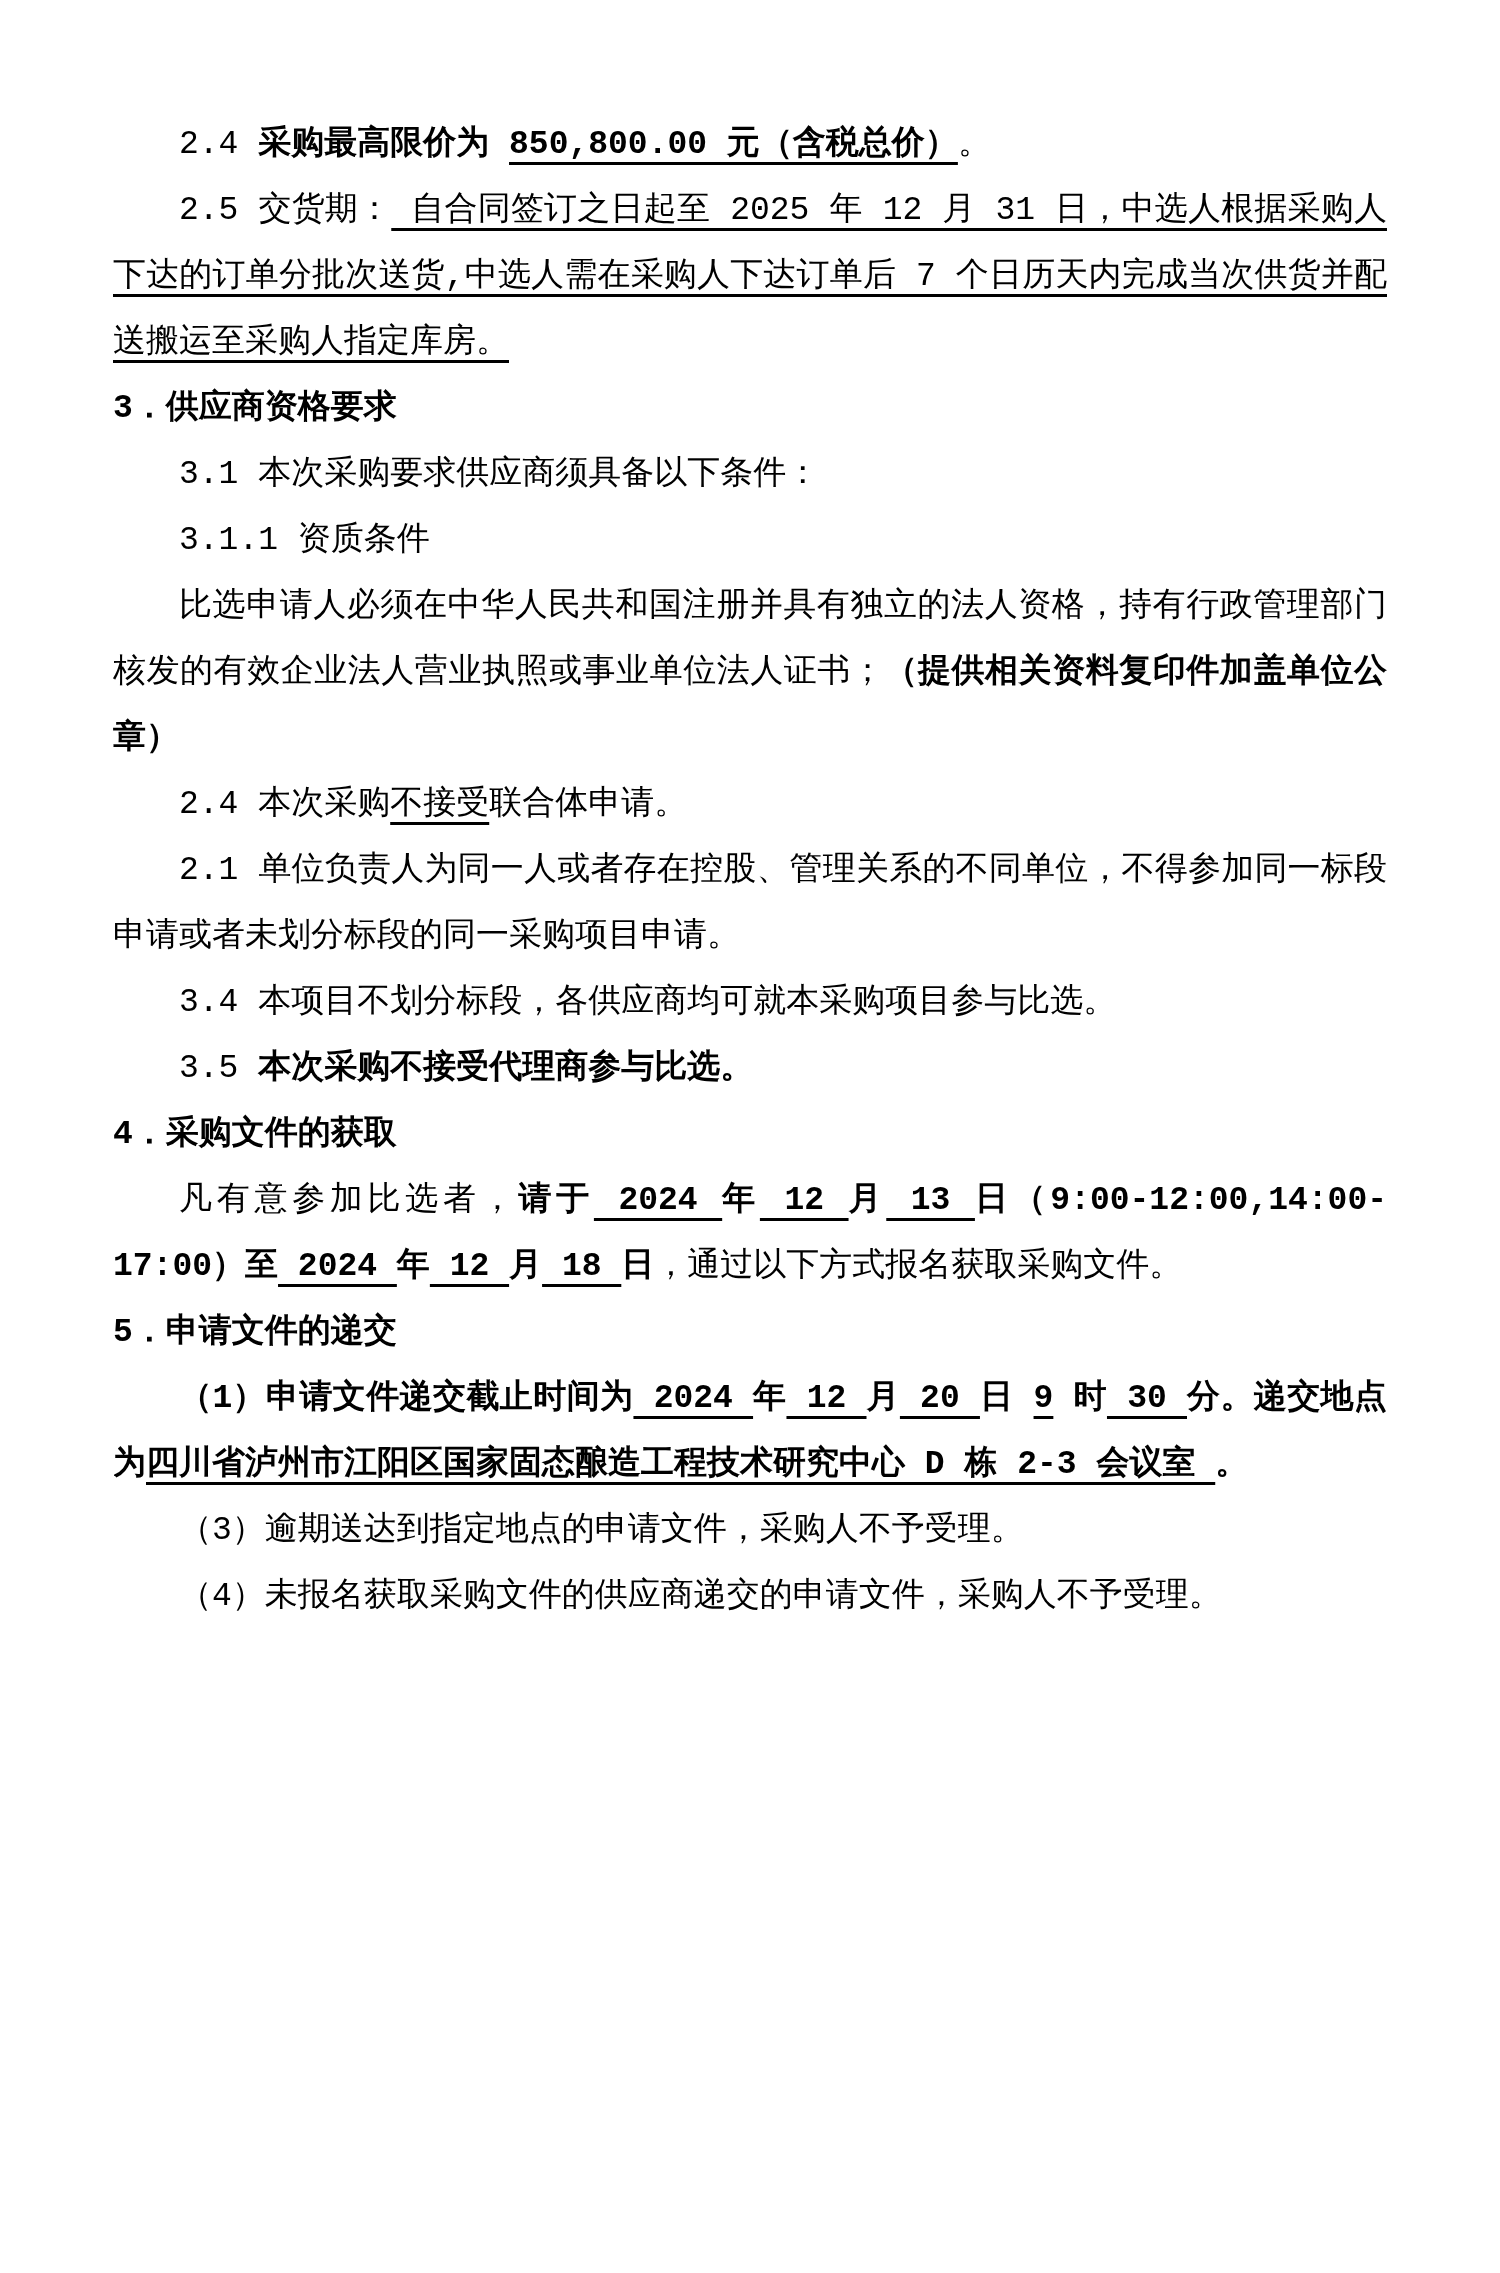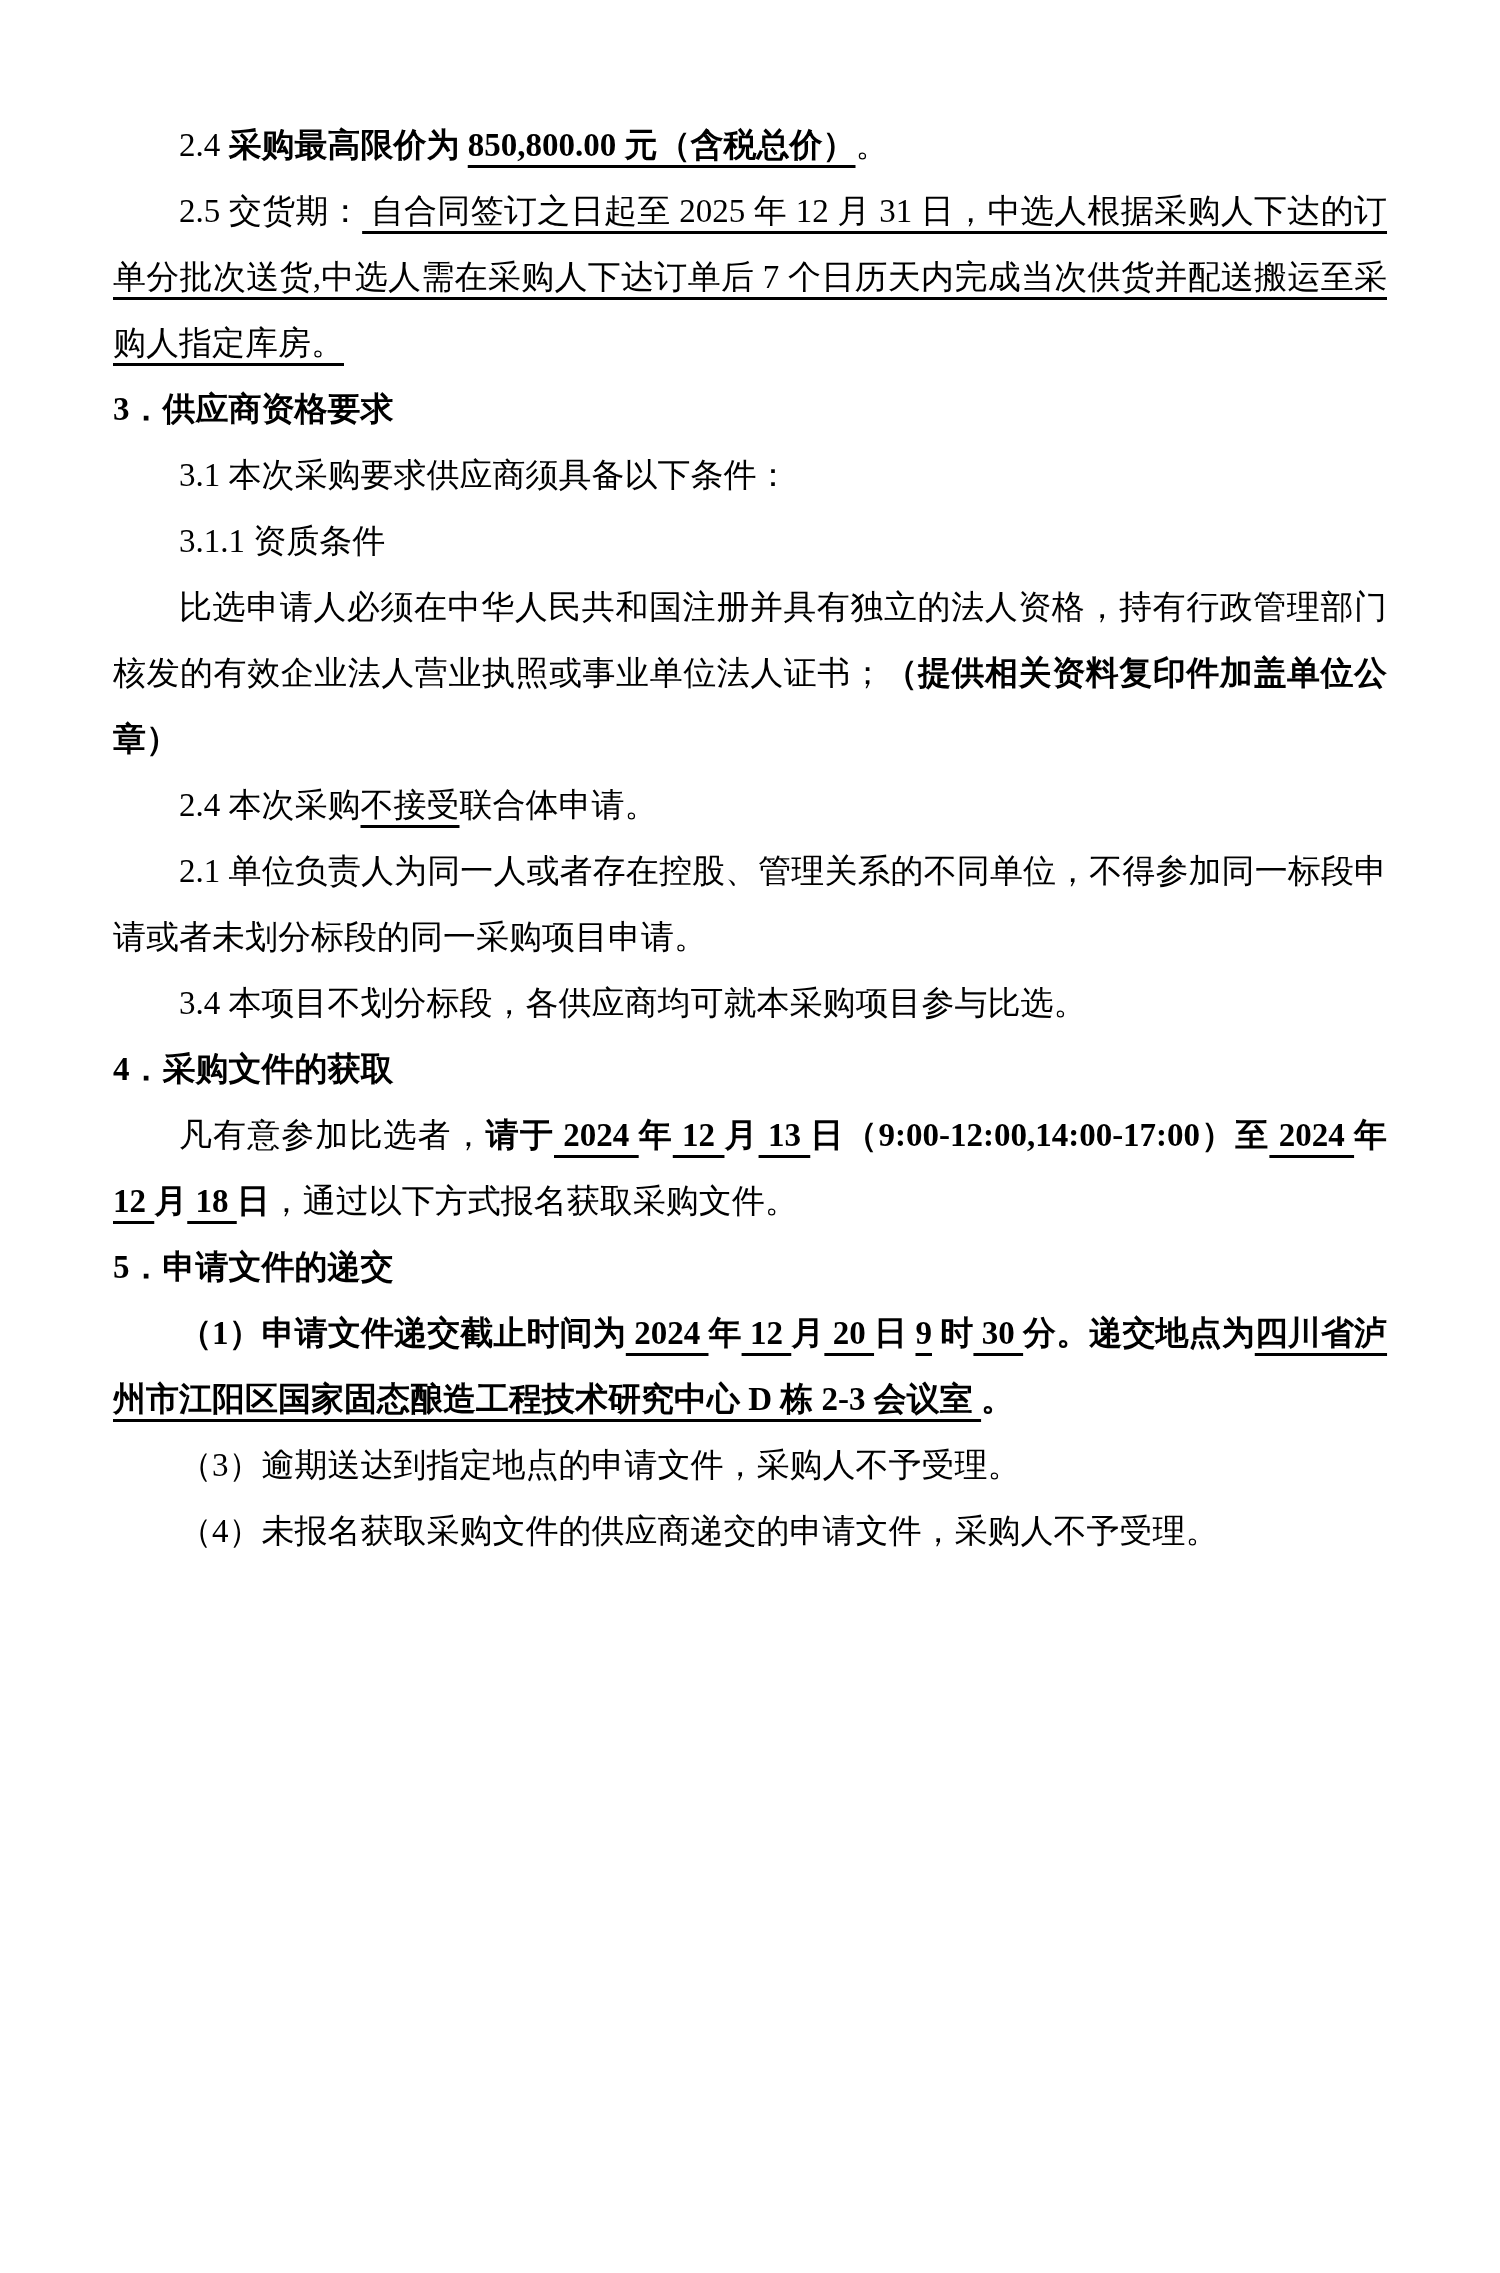--- a/index.html
+++ b/index.html
@@ -13,20 +13,21 @@
     font-family: "Liberation Serif", "DejaVu Serif", serif;
     color: #000000;
     overflow: hidden;
   }
   .page {
     box-sizing: border-box;
     width: 1500px;
     height: 2273px;
     padding: 112px 113px 0 113px;
     background: #ffffff;
+    font-family: Liberation Mono, monospace;
   }
   .para {
     margin: 0;
     font-size: 33px;
     line-height: 66px;
     text-align: justify;
     text-justify: inter-ideograph;
   }
   .indent { text-indent: 66px; }
   .heading { font-weight: bold; }
@@ -45,20 +46,21 @@
   <div>
       <p class="para indent"><span>2.4 </span><span class="b">采购最高限价为 </span><span class="b u">850,800.00 元（含税总价）</span><span>。</span></p>
       <p class="para indent"><span>2.5 交货期：</span><span class="u"> 自合同签订之日起至 2025 年 12 月 31 日，中选人根据采购人下达的订单分批次送货,中选人需在采购人下达订单后 7 个日历天内完成当次供货并配送搬运至采购人指定库房。 </span></p>
       <p class="para heading"><span class="b">3．供应商资格要求</span></p>
       <p class="para indent"><span>3.1 本次采购要求供应商须具备以下条件：</span></p>
       <p class="para indent"><span>3.1.1 资质条件</span></p>
       <p class="para indent"><span>比选申请人必须在中华人民共和国注册并具有独立的法人资格，持有行政管理部门核发的有效企业法人营业执照或事业单位法人证书；</span><span class="b">（提供相关资料复印件加盖单位公章）</span></p>
       <p class="para indent"><span>2.4 本次采购</span><span class="u">不接受</span><span>联合体申请。</span></p>
       <p class="para indent"><span>2.1 单位负责人为同一人或者存在控股、管理关系的不同单位，不得参加同一标段申请或者未划分标段的同一采购项目申请。</span></p>
       <p class="para indent"><span>3.4 本项目不划分标段，各供应商均可就本采购项目参与比选。</span></p>
+      <p class="para indent"><span>3.5 </span><span class="b">本次采购不接受代理商参与比选。</span></p>
       <p class="para heading"><span class="b">4．采购文件的获取</span></p>
       <p class="para indent"><span>凡有意参加比选者，</span><span class="b">请于</span><span class="b u"> 2024 </span><span class="b">年</span><span class="b u"> 12 </span><span class="b">月</span><span class="b u"> 13 </span><span class="b">日（9:00-12:00,14:00-17:00）</span><span class="b">至</span><span class="b u"> 2024 </span><span class="b">年</span><span class="b u"> 12 </span><span class="b">月</span><span class="b u"> 18 </span><span class="b">日</span><span>，通过以下方式报名获取采购文件。</span></p>
       <p class="para heading"><span class="b">5．申请文件的递交</span></p>
       <p class="para indent"><span class="b">（1）申请文件递交截止时间为</span><span class="b u"> 2024 </span><span class="b">年</span><span class="b u"> 12 </span><span class="b">月</span><span class="b u"> 20 </span><span class="b">日 </span><span class="b u">9</span><span class="b"> 时</span><span class="b u"> 30 </span><span class="b">分。</span><span class="b">递交地点为</span><span class="b u">四川省泸州市江阳区国家固态酿造工程技术研究中心 D 栋 2-3 会议室 </span><span class="b">。</span></p>
       <p class="para indent"><span>（3）逾期送达到指定地点的申请文件，采购人不予受理。</span></p>
       <p class="para indent"><span>（4）未报名获取采购文件的供应商递交的申请文件，采购人不予受理。</span></p>
     </div>
 </div>
 
 </body></html>

